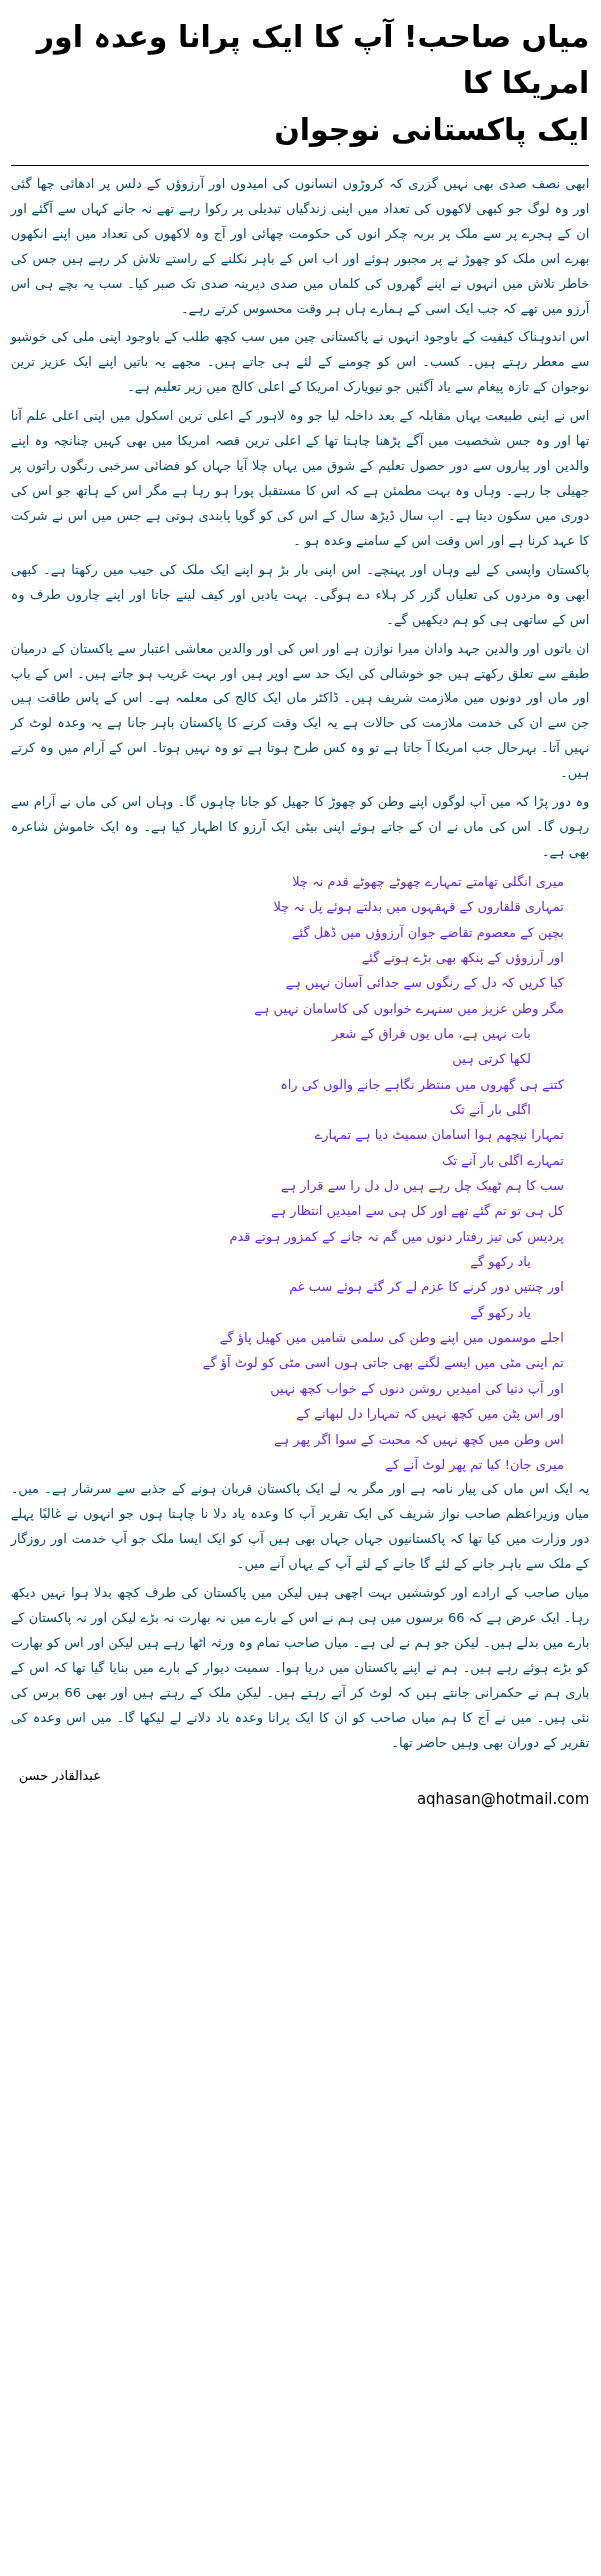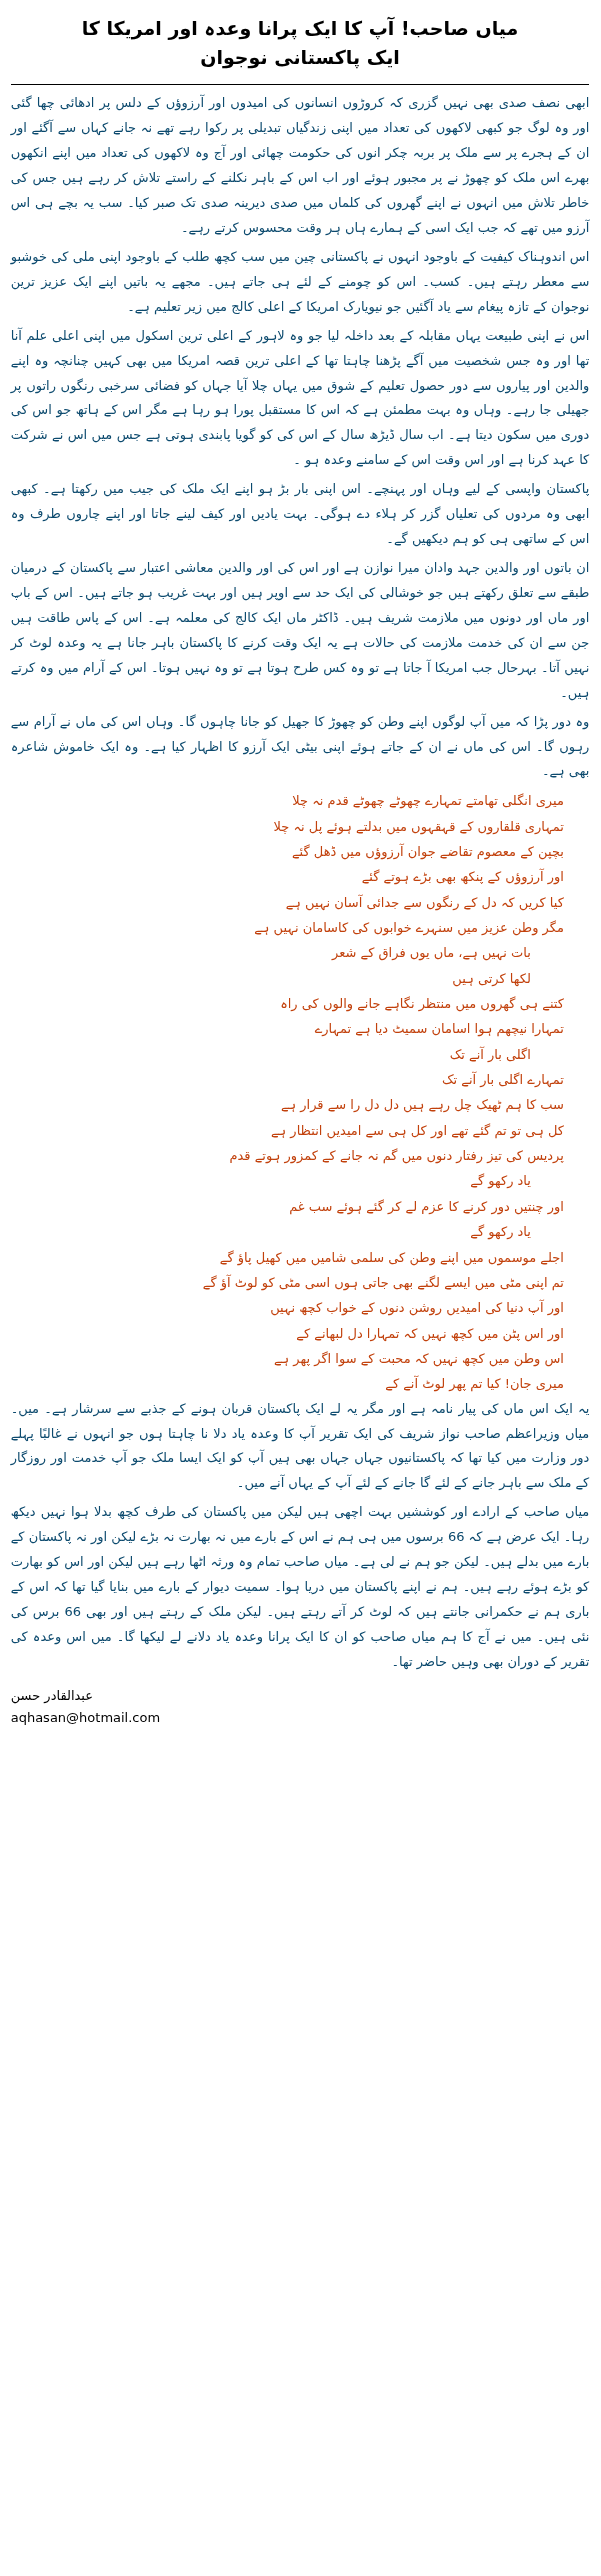--- a/index.html
+++ b/index.html
@@ -17,26 +17,27 @@
     background: #ffffff;
     box-sizing: border-box;
     padding: 9.8px 11.7px 13.7px 11.7px;
     position: relative;
   }
   .title-block {
     text-align: center;
     padding: 3.9px 0 5.9px 0;
   }
   .title-line {
-    font-size: 19px;
+    font-size: 30px;
     font-weight: bold;
     line-height: 1.55;
     color: #000;
     letter-spacing: 0px;
     direction: rtl;
+    text-align: right;
   }
   .rule {
     border: none;
     border-top: 1px solid #000;
     margin: 5.9px 0 5.9px 0;
   }
   .body-text {
     direction: rtl;
     text-align: justify;
     text-align-last: right;
@@ -45,43 +46,45 @@
     color: #0c4a6e;
   }
   .body-text p {
     margin: 0 0 3.9px 0;
   }
   .poem {
     direction: rtl;
     text-align: right;
     font-size: 13px;
     line-height: 1.95;
-    color: #c2410c;
+    color: #6d28d9;
     padding-right: 25.4px;
   }
   .poem .line {
     white-space: nowrap;
   }
   .poem .short {
     padding-right: 33px;
   }
   .signature {
     direction: rtl;
     text-align: left;
     margin-top: 9.8px;
     font-size: 12.7px;
     line-height: 1.7;
+    margin-left: 8px;
   }
   .signature .name {
     font-size: 13px;
   }
   .signature .email {
-    font-size: 13px;
+    font-size: 15px;
     direction: ltr;
     unicode-bidi: embed;
+    text-align: right;
   }
 </style>
 </head>
 <body>
 
 <div class="page">
 
   <div class="title-block">
     <div class="title-line">میاں صاحب! آپ کا ایک پرانا وعدہ اور امریکا کا</div>
     <div class="title-line">ایک پاکستانی نوجوان</div>
@@ -101,22 +104,22 @@
   <div class="poem">
     <div class="line">میری انگلی تھامتے تمہارے چھوٹے چھوٹے قدم نہ چلا</div>
     <div class="line">تمہاری قلقاروں کے قہقہوں میں بدلتے ہوئے پل نہ چلا</div>
     <div class="line">بچپن کے معصوم تقاضے جوان آرزوؤں میں ڈھل گئے</div>
     <div class="line">اور آرزوؤں کے پنکھ بھی بڑے ہوتے گئے</div>
     <div class="line">کیا کریں کہ دل کے رنگوں سے جدائی آسان نہیں ہے</div>
     <div class="line">مگر وطن عزیز میں سنہرے خوابوں کی کاسامان نہیں ہے</div>
     <div class="line short">بات نہیں ہے، ماں یوں فراق کے شعر</div>
     <div class="line short">لکھا کرتی ہیں</div>
     <div class="line">کتنے ہی گھروں میں منتظر نگاہے جانے والوں کی راہ</div>
+    <div class="line short">اگلی بار آنے تک</div>
     <div class="line">تمہارا نیچھم ہوا اسامان سمیٹ دیا ہے تمہارے</div>
-    <div class="line short">اگلی بار آنے تک</div>
     <div class="line">تمہارے اگلی بار آنے تک</div>
     <div class="line">سب کا ہم ٹھیک چل رہے ہیں دل دل را سے قرار ہے</div>
     <div class="line">کل ہی تو تم گئے تھے اور کل ہی سے امیدیں انتظار ہے</div>
     <div class="line">پردیس کی تیز رفتار دنوں میں گم نہ جانے کے کمزور ہوتے قدم</div>
     <div class="line short">یاد رکھو گے</div>
     <div class="line">اور چنتیں دور کرنے کا عزم لے کر گئے ہوئے سب غم</div>
     <div class="line short">یاد رکھو گے</div>
     <div class="line">اجلے موسموں میں اپنے وطن کی سلمی شامیں میں کھیل پاؤ گے</div>
     <div class="line">تم اپنی مٹی میں ایسے لگنے بھی جاتی ہوں اسی مٹی کو لوٹ آؤ گے</div>
     <div class="line">اور آپ دنیا کی امیدیں روشن دنوں کے خواب کچھ نہیں</div>

